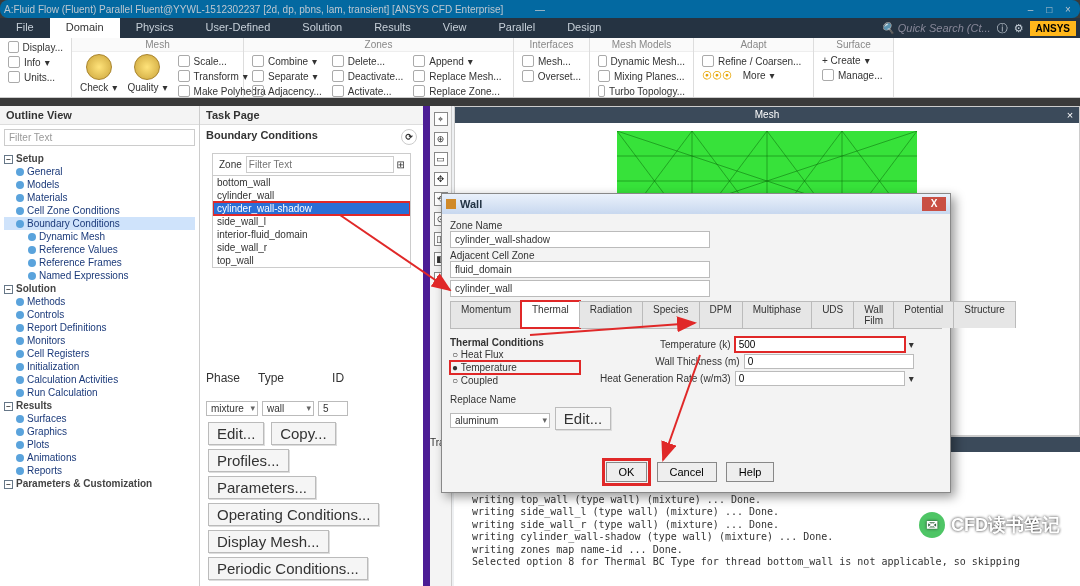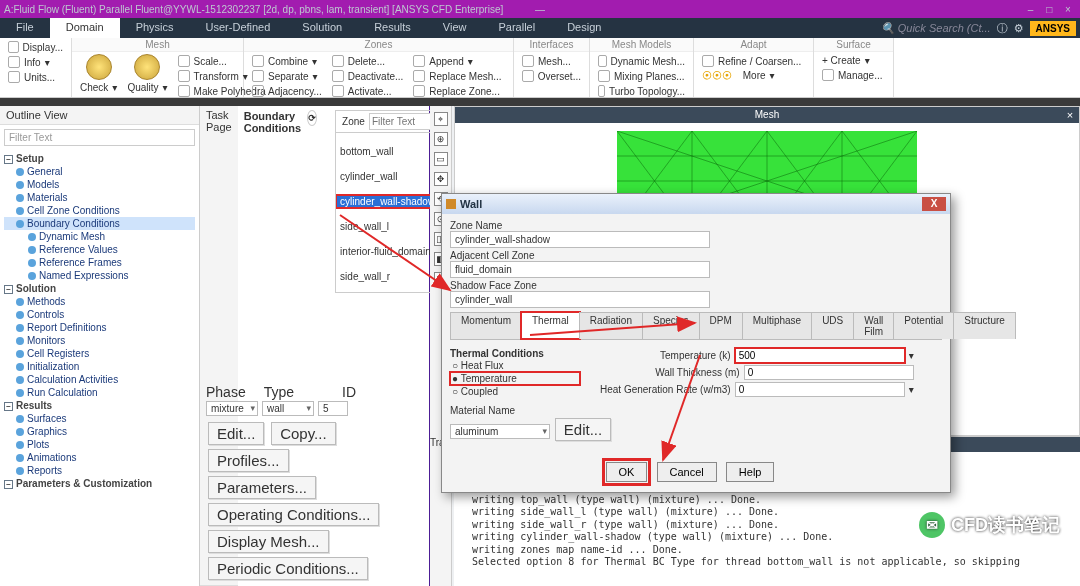--- a/index.html
+++ b/index.html
@@ -1,53 +1,53 @@
 <!DOCTYPE html>
 <html><head>
 <meta charset="utf-8">
 <style>
   * { box-sizing: border-box; margin: 0; padding: 0; font-family: "Segoe UI", Tahoma, sans-serif; }
   body { width:1080px; height:586px; background:#3a3a3a; overflow:hidden; position:relative; font-size:11px; color:#333; }
-  .win-titlebar { height:18px; background:#a21caf; color:#bdc7d0; display:flex; align-items:center; padding:0 4px; font-size:10px; }
+  .win-titlebar { height:18px; background:#0369a1; color:#bdc7d0; display:flex; align-items:center; padding:0 4px; font-size:10px;border-radius:8px; }
   .win-titlebar .spacer { flex:1; }
   .win-titlebar .mid { position:absolute; left:50%; transform:translateX(-50%); }
   .win-titlebar .btns span { display:inline-block; width:16px; text-align:center; }
   .menubar { height:20px; background:#253342; color:#c7d0d9; display:flex; align-items:stretch; font-size:11px; position:relative; }
   .menubar .m { padding:3px 16px; cursor:pointer; }
   .menubar .m.active { background:#fff; color:#333; }
   .menubar .right { position:absolute; right:4px; top:0; display:flex; align-items:center; gap:6px; height:20px; }
   .menubar .search { color:#889; font-style:italic; }
   .menubar .ansys { background:#ffb71b; color:#000; font-weight:bold; padding:2px 6px; font-size:10px; }
   .ribbon { height:60px; background:#fff; border-bottom:1px solid #ccc; display:flex; }
   .ribbon .grp { border-right:1px solid #ddd; padding:2px 6px 0 6px; position:relative; display:flex; flex-direction:column; }
   .ribbon .cat { font-size:10px; color:#888; text-align:center; border-bottom:1px solid #eee; margin:-2px -6px 2px -6px; padding:1px 0; background:#fafafa;}
   .rbtn { display:flex; align-items:center; gap:4px; font-size:10px; color:#333; padding:1px 2px; white-space:nowrap; cursor:pointer;}
   .ricon { width:12px; height:12px; border:1px solid #aaa; border-radius:2px; display:inline-block; }
   .ricon.big { width:26px; height:26px; border-radius:50%; background:radial-gradient(#ffe37a,#caa33a); border:1px solid #a9842c;}
   .col { display:flex; flex-direction:column; gap:1px; }
   .row { display:flex; gap:6px; align-items:flex-start; }
   .main { position:absolute; top:106px; left:0; right:0; bottom:0; display:flex; background:#eef0f2; }
   .outline { width:200px; background:#fff; border-right:1px solid #ccc; display:flex; flex-direction:column; }
-  .panehdr { font-size:11px; font-weight:normal; color:#333; padding:3px 6px; background:#f4f4f4; border-bottom:1px solid #ddd;}
+  .panehdr { font-size:11px; font-weight:bold; color:#333; padding:3px 6px; background:#f4f4f4; border-bottom:1px solid #ddd;}
   .filter { margin:4px; padding:2px 4px; border:1px solid #ccc; color:#999; font-size:10px;}
   .tree { padding:2px 4px; font-size:10px; color:#1b3a7a; overflow:auto;}
   .tree .n { padding:1px 0 1px 0; white-space:nowrap; }
   .tree .n.sel { background:#cfe3fb; }
   .tree .i1 { padding-left:12px;} .tree .i2{padding-left:24px;}
   .tree .c { color:#444; font-weight:bold;}
   .bullet { display:inline-block; width:9px; height:9px; border:1px solid #678; margin-right:3px; vertical-align:middle; font-size:8px; line-height:8px; text-align:center; }
   .dot { display:inline-block; width:8px; height:8px; background:#5aa3dc; border-radius:50%; margin-right:3px; vertical-align:middle;}
-  .task { width:230px; background:#fff; border-right:1px solid #4c1d95; display:flex; position:relative;}
+  .task { width:230px; background:#fff; border-right:7px solid #4c1d95; display:flex; flex-direction:column; position:relative;}
   .task .hdr2 { font-weight:bold; font-size:11px; padding:4px 6px; color:#333; display:flex; justify-content:space-between;}
   .hdr2 .refresh { width:16px; height:16px; border:1px solid #ccc; border-radius:50%; font-size:9px; line-height:14px; text-align:center;}
   .zonebox { margin:4px 6px; border:1px solid #ccc; font-size:10px;}
   .zonebox .zfilter { display:flex; align-items:center; padding:2px;}
   .zonebox input { flex:1; border:1px solid #ccc; padding:2px; font-size:10px;}
   .zonelist { border-top:1px solid #ccc; max-height:160px; overflow:auto;}
-  .zonelist div { padding:1px 4px; cursor:pointer;margin-top:12px;}
+  .zonelist div { padding:1px 4px; cursor:pointer;}
   .zonelist .sel { background:#2a6fd6; color:#fff;}
   .redbox { outline:2px solid #e02828; outline-offset:-1px; }
   .task .bottom { position:absolute; bottom:4px; left:6px; right:6px; font-size:10px;}
   .pi { display:inline-block; border:1px solid #bbb; background:#f5f5f5; padding:2px 8px; margin:2px; font-size:15px; box-shadow:1px 1px 0 #ddd; cursor:pointer;}
   .canvas { flex:1; display:flex; flex-direction:column; background:#eef0f2; position:relative;}
   .meshpane { flex:1; background:#fff; margin:0 0 0 24px; position:relative; border:1px solid #ccc; }
   .meshpane .titlebar { position:absolute; top:0; left:0; right:0; height:16px; background:#3b4a5a; color:#fff; font-size:10px; text-align:center; line-height:16px;}
   .meshpane .closebtn { position:absolute; right:2px; top:0; color:#fff; width:14px; text-align:center; cursor:pointer; font-size:11px;}
   svg.mesh { position:absolute; top:24px; left:50%; transform:translateX(-50%); }
   .toolcol { position:absolute; left:0; top:0; bottom:0; width:22px; background:#f4f4f4; border-right:1px solid #ccc; display:flex; flex-direction:column; align-items:center; gap:6px; padding-top:6px;}
@@ -295,21 +295,21 @@
             <div>cylinder_wall</div>
             <div class="sel redbox">cylinder_wall-shadow</div>
             <div>side_wall_l</div>
             <div>interior-fluid_domain</div>
             <div>side_wall_r</div>
             <div>top_wall</div>
           </div>
       </div>
     </div>
     <div class="bottom">
-      <div style="display:flex; gap:18px; font-size:14px; margin-bottom:1px;">
+      <div style="display:flex; gap:18px; font-size:12px; margin-bottom:16px;">
         <span>Phase</span>
         <span>Type</span>
         <span style="margin-left:30px">ID</span>
       </div>
       <div style="display:flex; gap:4px;">
         <span class="dd" style="width:52px">mixture</span>
         <span class="dd" style="width:52px">wall</span>
         <span class="fld" style="width:30px; display:inline-block; background:#fff; border:1px solid #bbb; padding:1px 4px;">5</span>
       </div>
       <div style="margin-top:4px">
@@ -374,21 +374,20 @@
   <div class="titlebar">
     <span class="dicon"></span>
     <span>Wall</span>
     <span class="x">X</span>
   </div>
   <div class="body">
     <div class="lbl">Zone Name</div>
     <div class="fld">cylinder_wall-shadow</div>
     <div class="lbl">Adjacent Cell Zone</div>
     <div class="fld">fluid_domain</div>
-    <div class="lbl">Shadow Face Zone</div>
     <div class="fld">cylinder_wall</div>
 
     <div class="tabs" id="dtabs">
         <div class="t">Momentum</div>
         <div class="t active redbox">Thermal</div>
         <div class="t">Radiation</div>
         <div class="t">Species</div>
         <div class="t">DPM</div>
         <div class="t">Multiphase</div>
         <div class="t">UDS</div>
@@ -415,21 +414,21 @@
             <input value="0" style="">
           </div>
         <div class="frow">
             <label>Heat Generation Rate (w/m3)</label>
             <input value="0" style="">
             <span>▾</span>
           </div>
       </div>
     </div>
     <div style="margin-top:6px">
-      <div class="lbl">Material Name</div>
+      <div class="lbl">Replace Name</div>
       <span class="dd" style="width:100px">aluminum</span>
       <span class="pi">Edit...</span>
     </div>
   </div>
   <div class="dlg-btns">
     <button class="ok">OK</button>
     <button>Cancel</button>
     <button>Help</button>
   </div>
 </div>

